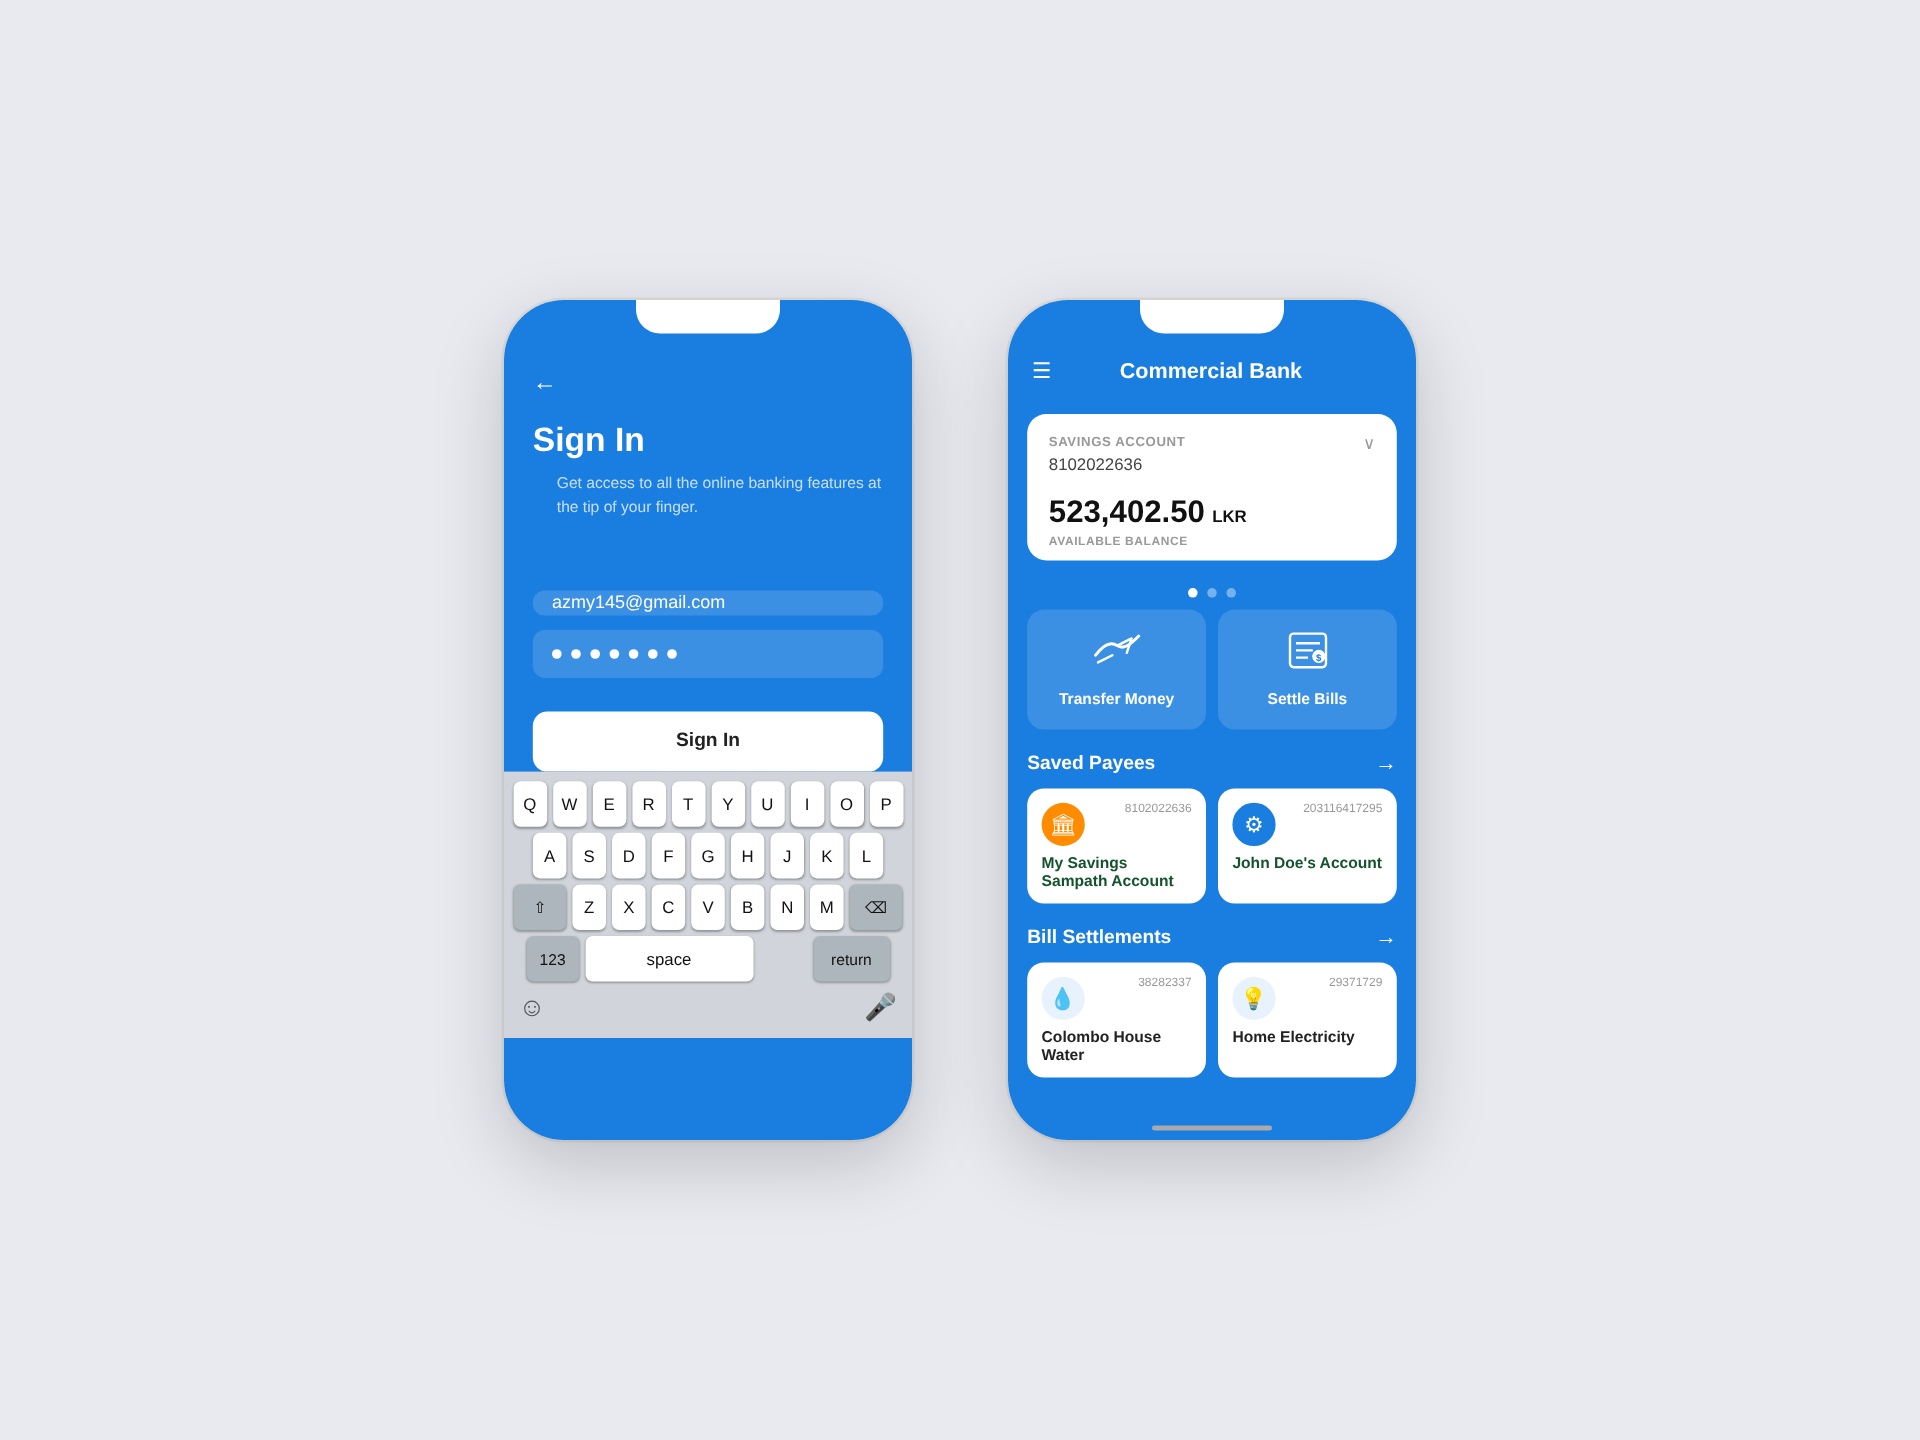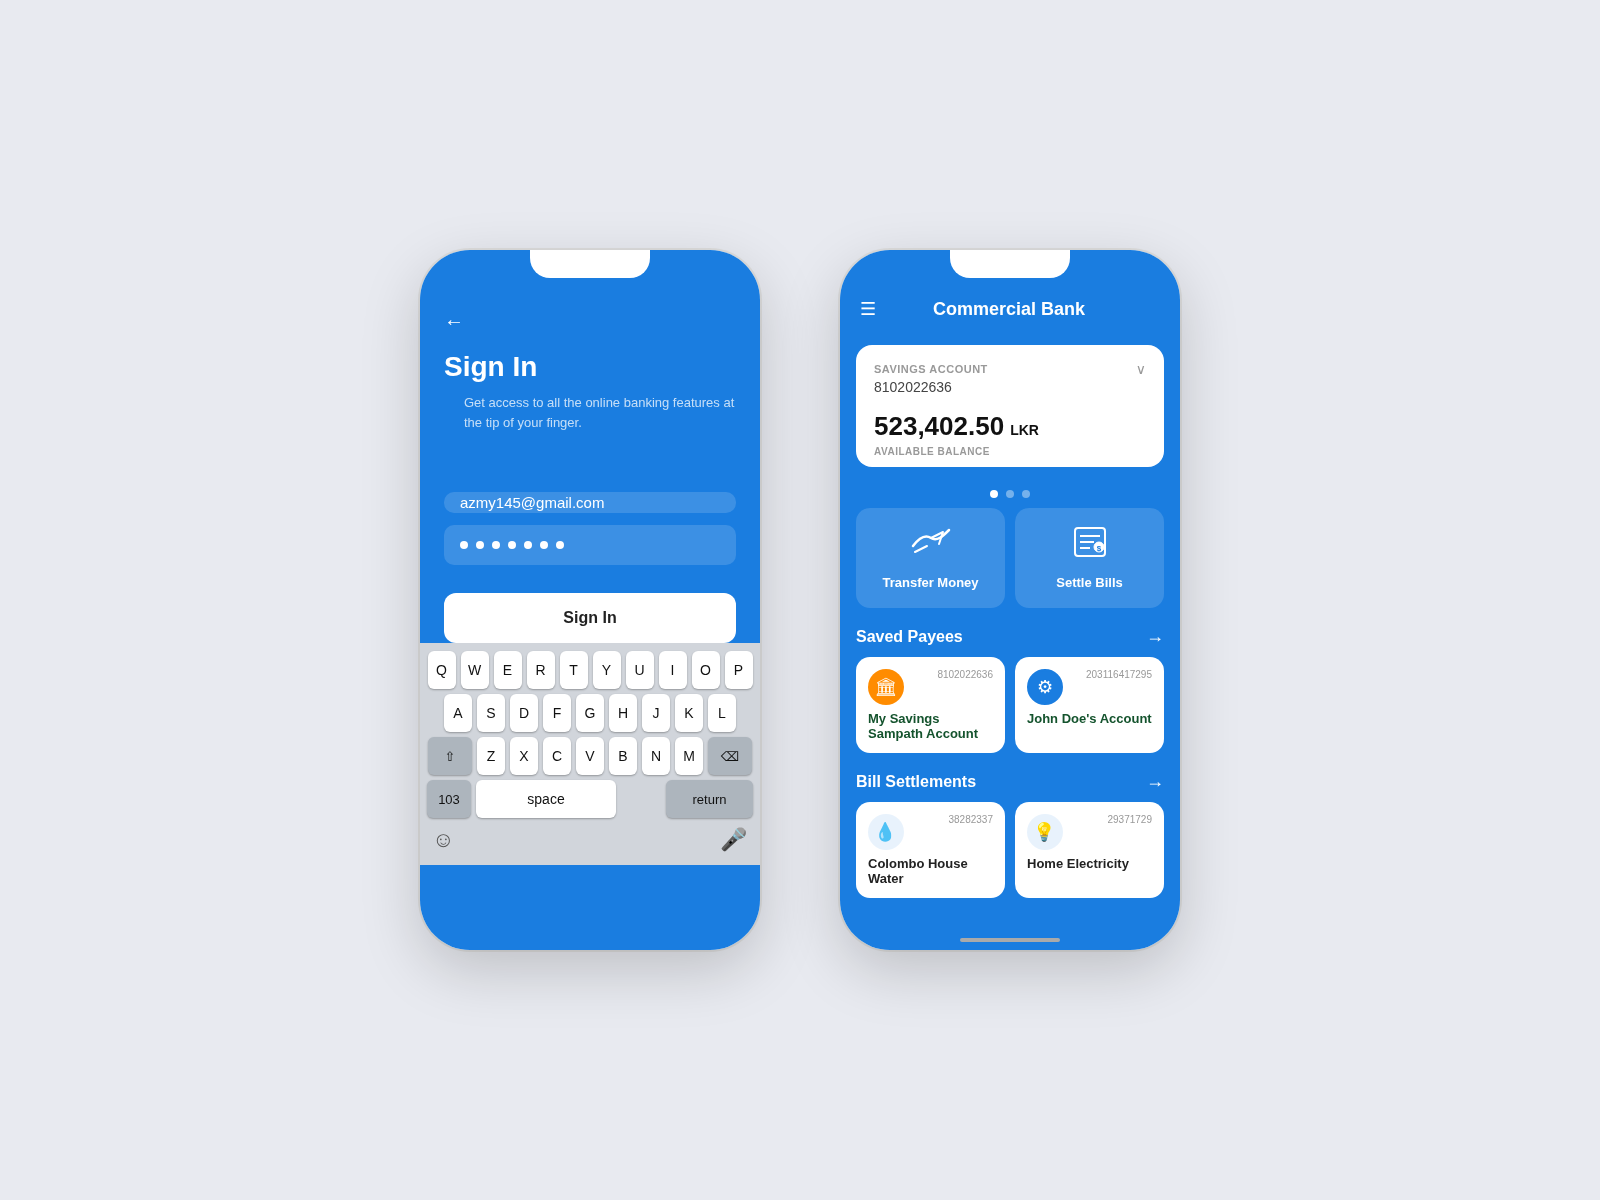--- a/index.html
+++ b/index.html
@@ -148,21 +148,21 @@
       color: #111;
       font-size: 13px;
     }
     .kb-key.wide {
       width: 44px;
     }
     .kb-key.space {
       width: 140px;
     }
     .kb-key.return {
-      width: 87px;
+      width: 64px;
       font-size: 13px;
       margin-left: 45px;
     }
     .kb-bottom {
       display: flex;
       justify-content: space-between;
       align-items: center;
       padding: 4px 8px 8px;
     }
     .kb-bottom-icon {
@@ -451,21 +451,21 @@
           <div class="kb-key">Z</div>
           <div class="kb-key">X</div>
           <div class="kb-key">C</div>
           <div class="kb-key">V</div>
           <div class="kb-key">B</div>
           <div class="kb-key">N</div>
           <div class="kb-key">M</div>
           <div class="kb-key dark wide">⌫</div>
         </div>
         <div class="kb-row">
-          <div class="kb-key dark wide">103</div>
+          <div class="kb-key dark wide">123</div>
           <div class="kb-key space">space</div>
           <div class="kb-key dark return">return</div>
         </div>
         <div class="kb-bottom">
           <span class="kb-bottom-icon">☺</span>
           <span class="kb-bottom-icon">🎤</span>
         </div>
       </div>
     </div>
   </div>

